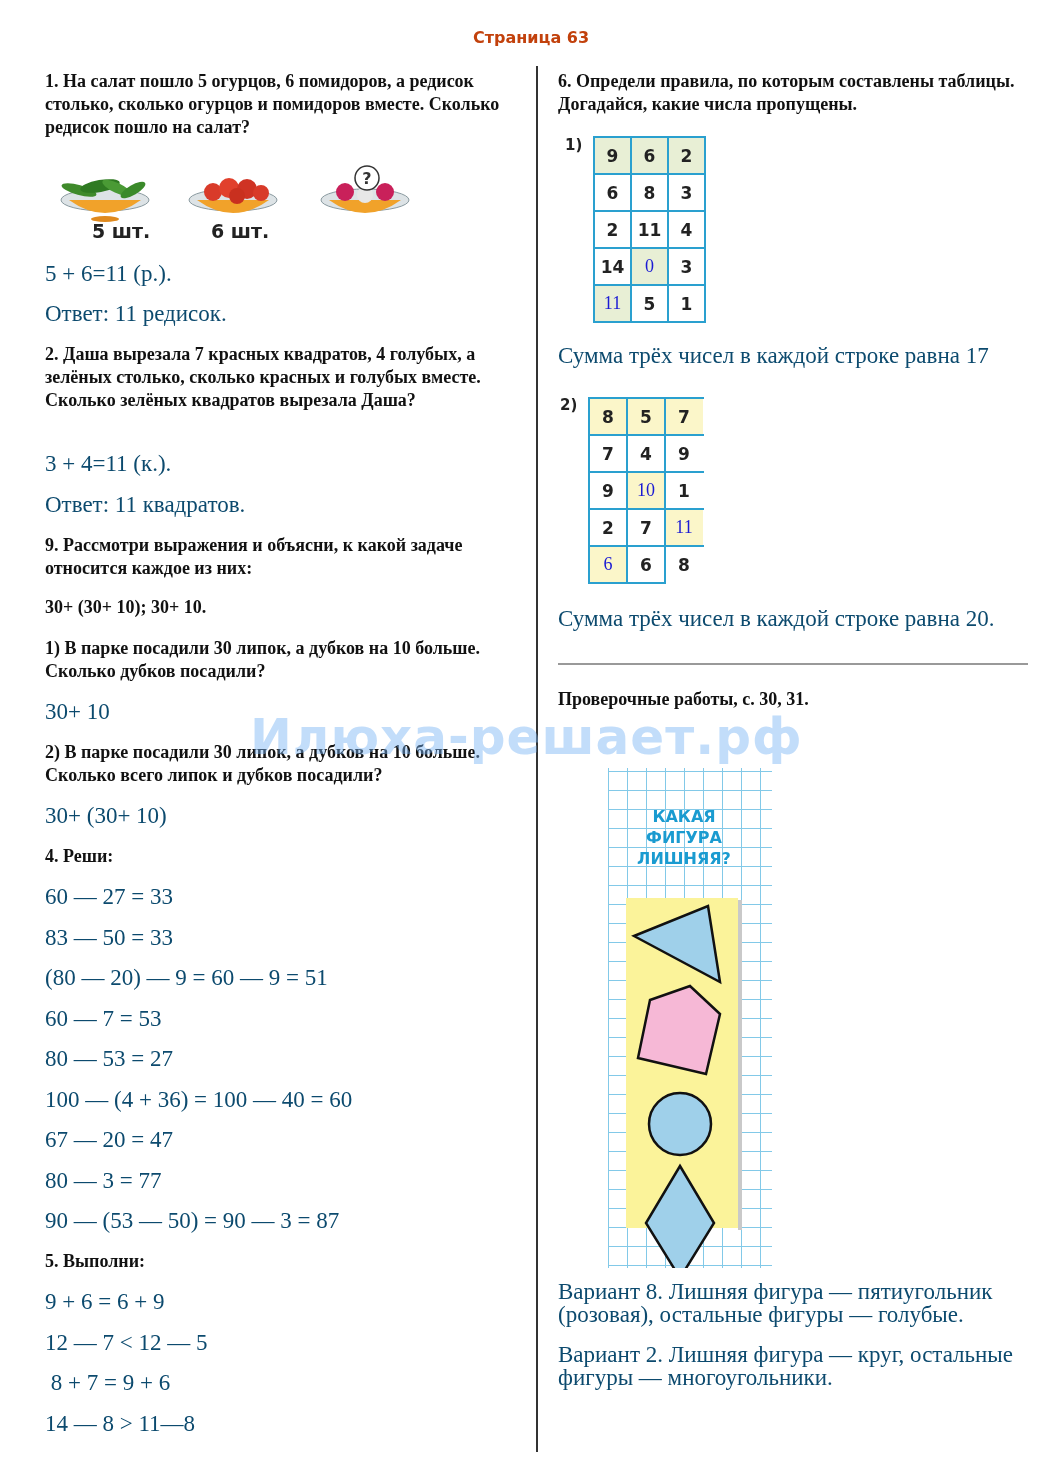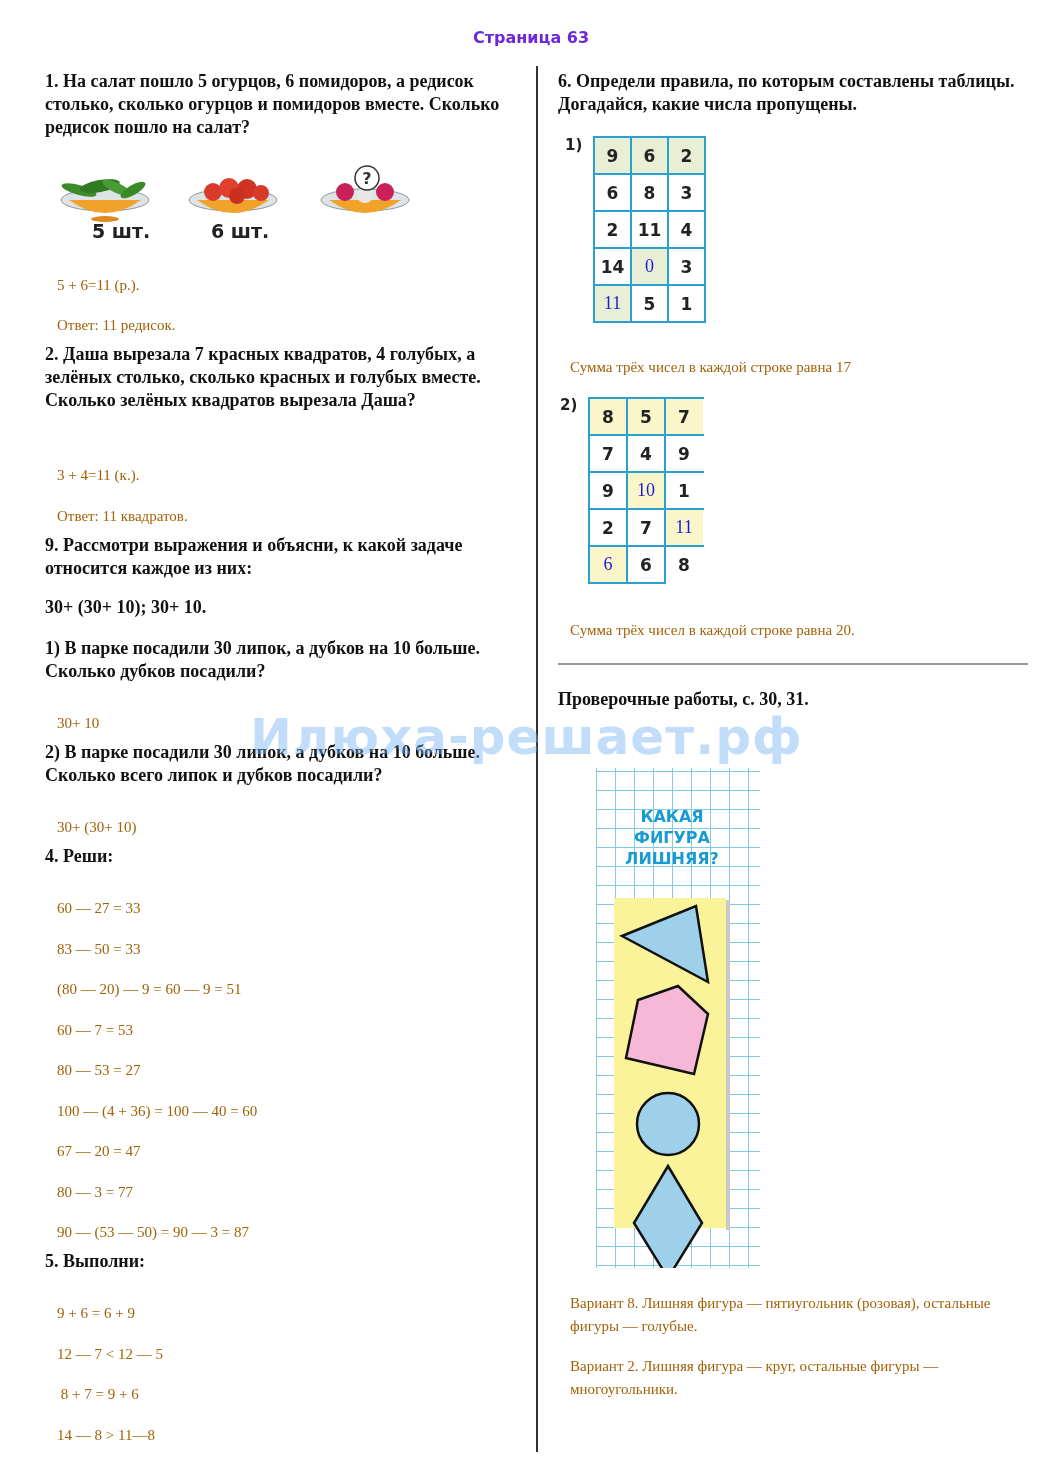--- a/index.html
+++ b/index.html
@@ -1,25 +1,25 @@
 <!DOCTYPE html>
 <html><head>
 <meta charset="utf-8">
 <style>
   html, body { margin: 0; padding: 0; background: #ffffff; }
   body { width: 1062px; height: 1474px; position: relative; overflow: hidden;
          font-family: "Liberation Serif", serif; color: #111; }
   .page-title { position: absolute; top: 28px; left: 0; width: 1062px; text-align: center;
-         font-family: "DejaVu Sans", sans-serif; font-weight: bold; font-size: 16px; color: #6d28d9; }
+         font-family: "DejaVu Sans", sans-serif; font-weight: bold; font-size: 16px; color: #c2410c; }
   .col-divider { position: absolute; left: 536px; top: 66px; width: 2px; height: 1386px; background: #333; }
   .col { position: absolute; top: 66px; }
   .col-left { left: 45px; width: 480px; }
   .col-right { left: 558px; width: 470px; }
   .q { font-weight: bold; font-size: 18px; line-height: 23px; color: #111; margin: 0; }
-  .a { font-size: 15px; line-height: 23px; color: #a16207; margin: 12px; }
+  .a { font-size: 23px; line-height: 23px; color: #0c4a6e; margin: 0; }
   .abs { position: absolute; left: 0; }
   .watermark { position: absolute; left: 250px; top: 708px; font-family: "DejaVu Sans", sans-serif;
          font-weight: bold; font-size: 50px; color: rgba(120,180,245,0.45); letter-spacing: 1px; white-space: nowrap; }
 
   
   .salad { position: absolute; left: 0; top: 82px; width: 380px; height: 95px; }
   .salad .lbl { position: absolute; top: 72px; font-family: "DejaVu Sans", sans-serif;
          font-weight: bold; font-size: 19px; color: #222; }
 
   
@@ -29,21 +29,21 @@
          font-family: "DejaVu Sans", sans-serif; font-weight: bold; font-size: 17px; color: #222; padding: 0; }
   table.g1 td { width: 35px; height: 35px; }
   table.g2 td { width: 36px; height: 35px; }
   td.hl1 { background: #e8efd5; }
   td.hl2 { background: #fbf6c9; }
   td.ans { color: #1a1ad4 !important; font-family: "Liberation Serif", serif !important; font-weight: normal !important; font-size: 18px !important; }
   td.noborder-r { border-right-color: transparent !important; }
   td.noborder-b { border-bottom-color: transparent !important; }
 
   .hr { position: absolute; left: 0; width: 470px; height: 2px; background: #999; }
-  .shapes { position: absolute; left: 38px; top: 686px; width: 170px; height: 516px; }
+  .shapes { position: absolute; left: 50px; top: 686px; width: 170px; height: 516px; }
 </style>
 </head>
 <body>
 
 <div class="page-title">Страница 63</div>
 <div class="col-divider"></div>
 
 <div class="col col-left">
   <p class="q abs" style="top:4px;width:480px;">1. На салат пошло 5 огурцов, 6 помидоров, а редисок столько, сколько огурцов и помидоров вместе. Сколько редисок пошло на салат?</p>
 

